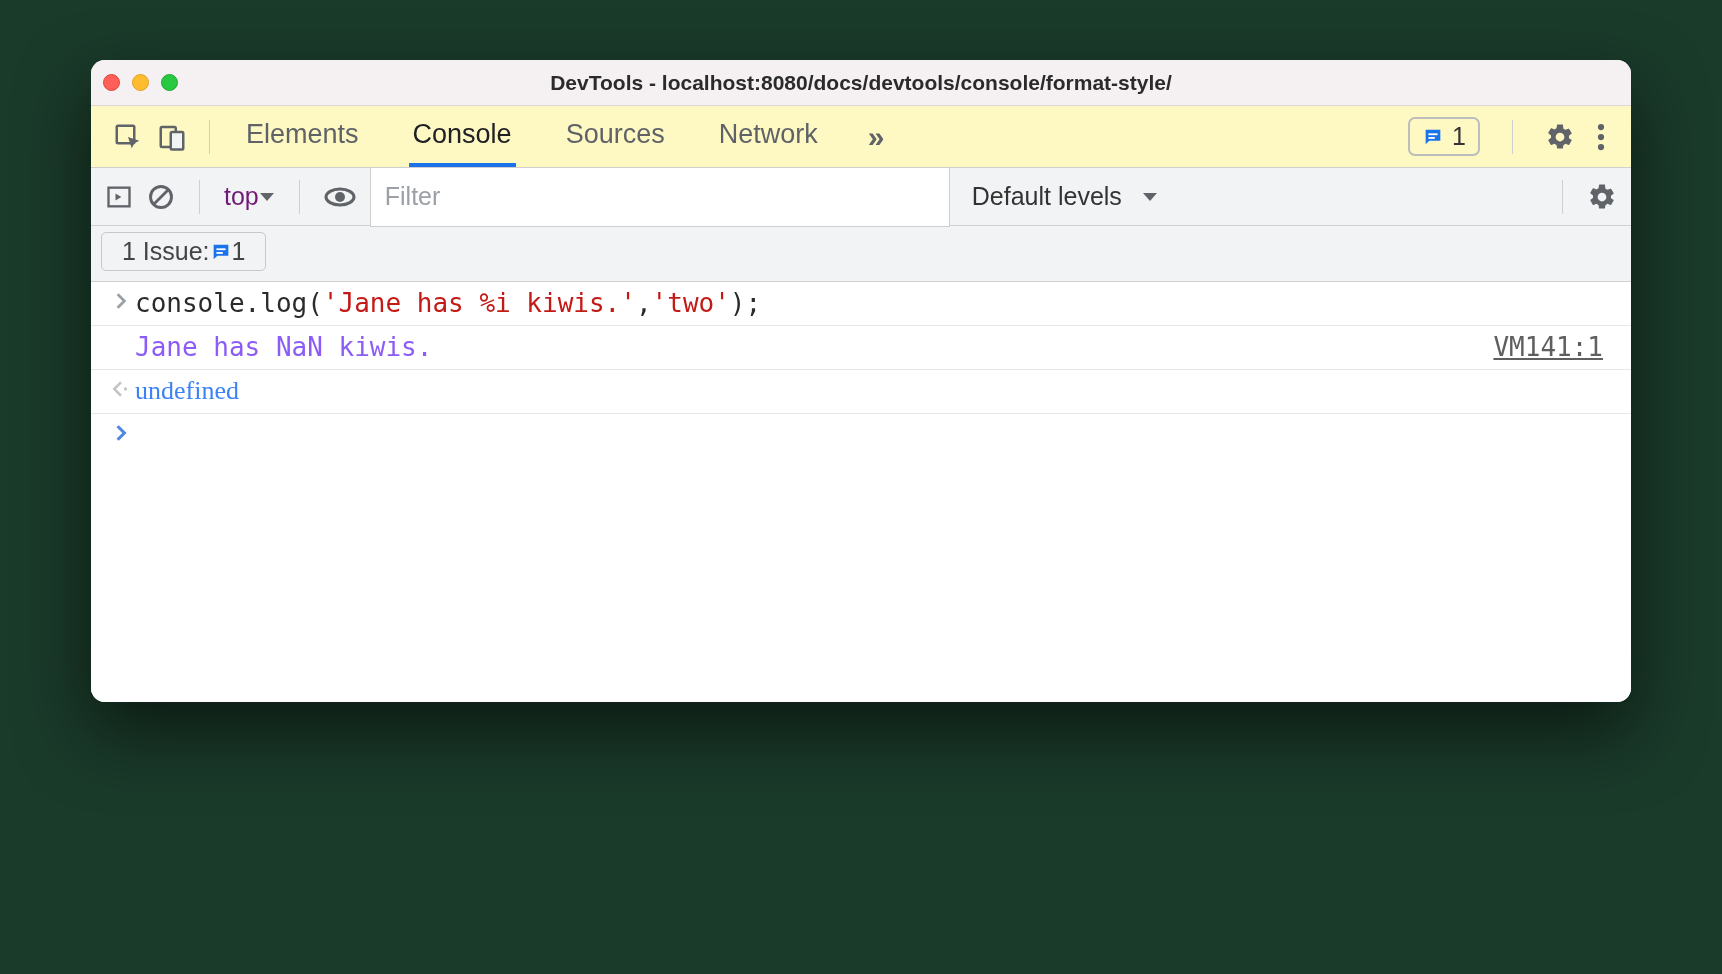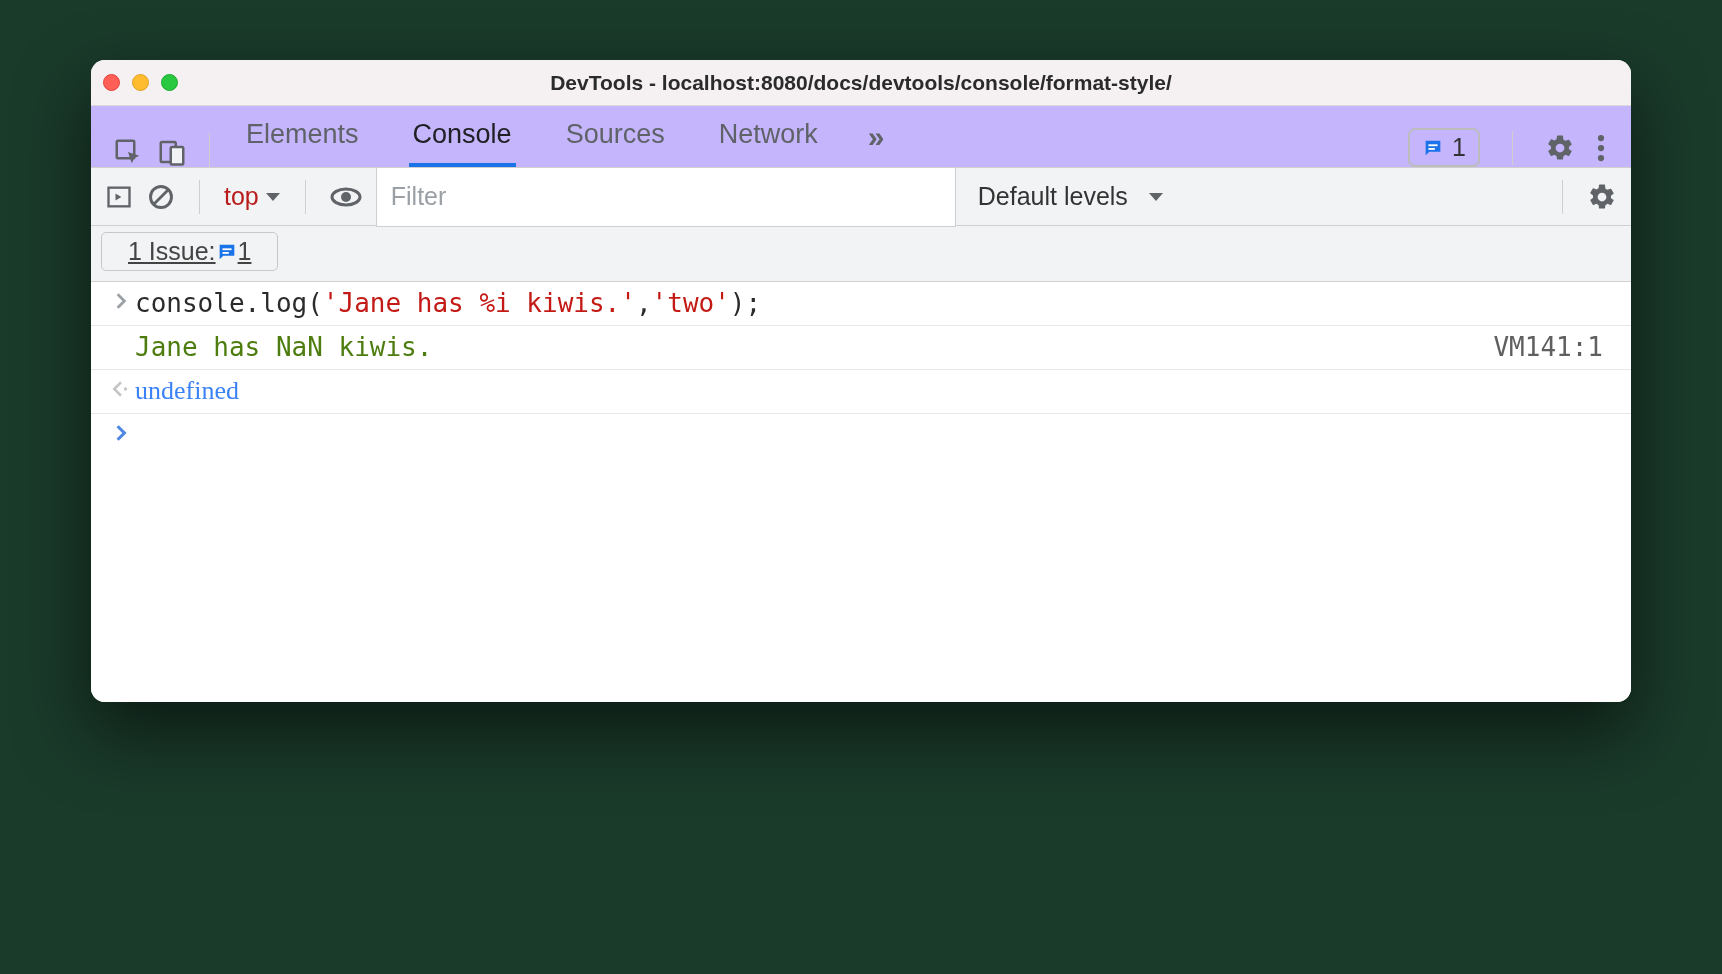--- a/index.html
+++ b/index.html
@@ -36,23 +36,23 @@
 .dot.green { background: #28c840; border: 1px solid #1ca92f; }
 .title {
   position: absolute; left: 0; right: 0;
   text-align: center;
   font-size: 21px; font-weight: 600;
   color: #2b2b2b;
   pointer-events: none;
 }
 .tabbar {
   height: 62px;
-  background: #c4b5fd;
+  background: #fef9c3;
   border-bottom: 1px solid #cfcfcf;
-  display: flex; align-items: flex-end;
+  display: flex; align-items: center;
   padding: 0 10px;
 }
 .tabbar .lefticons { display: flex; align-items: center; gap: 14px; padding: 0 12px; }
 .divider { width: 1px; height: 34px; background: #cfcfcf; margin: 0 10px; }
 .tabs { display: flex; align-items: center; height: 100%; gap: 46px; margin-left: 22px; }
 .tab {
   font-size: 27px; color: #5f6368; height: 100%;
   display: flex; align-items: center; cursor: pointer;
   border-bottom: 4px solid transparent; padding: 0 4px 0 4px;
 }
@@ -64,49 +64,49 @@
   display: inline-flex; align-items: center; gap: 8px;
   padding: 3px 12px;
 }
 .badge .count { font-size: 25px; color: #333; }
 .toolbar {
   height: 58px; background: #f1f3f4;
   border-bottom: 1px solid #d0d0d0;
   display: flex; align-items: center;
   padding: 0 14px; gap: 14px;
 }
-.context { font-size: 25px; color: #b91c1c; display: inline-flex; align-items: center; gap: 6px; }
+.context { font-size: 25px; color: #701a75; display: inline-flex; align-items: center; }
 .filter {
   height: 60px; border: 1px solid #cfcfcf; background: #fff;
   font-size: 25px; color: #9aa0a6; padding: 0 14px;
   flex: 0 0 580px;
 }
 .filter::placeholder { color: #9aa0a6; }
 .levels { font-size: 25px; color: #333; display: inline-flex; align-items: center; gap: 20px; }
 .issuesbar {
   background: #f1f3f4;
   border-bottom: 1px solid #d0d0d0;
   padding: 6px 10px 10px 10px;
 }
 .issuechip {
   display: inline-flex; align-items: center; gap: 0;
   border: 1px solid #c8c8c8; border-radius: 5px;
-  padding: 4px 26px; background: #f1f3f4;
-  font-size: 25px; color: #444; text-decoration: underline;
+  padding: 4px 20px; background: #f1f3f4;
+  font-size: 25px; color: #444;
 }
 .consolearea { background: #fff; min-height: 420px; font-family: Menlo, Consolas, monospace; font-size: 26px; }
 .row { display: flex; align-items: flex-start; padding: 6px 28px 7px 16px; border-bottom: 1px solid #e8e8e8; }
 .row.nobd { border-bottom: none; }
 .gutter { width: 28px; flex-shrink: 0; display: flex; justify-content: center; padding-top: 4px; }
 .content { flex: 1; display: flex; align-items: center; }
-.srclink { color: #5f5f5f; font-size: 26px; }
+.srclink { color: #5f5f5f; text-decoration: underline; font-size: 26px; }
 .code-method { color: #2b2b2b; }
 .code-str { color: #c41a16; }
 .code-punc { color: #2b2b2b; }
-.out-text { color: #4d7c0f; }
+.out-text { color: #8b5cf6; }
 .undef { color: #3b82f6; font-family: Liberation Serif, serif; }
 svg { display: block; }
 .gear { color: #606368; }
 .more-chevrons { color: #606368; font-size: 30px; font-weight: 600; }
 .ml8 { margin-left: 8px; }
 </style>
 </head>
 <body>
 
 <div class="window">

